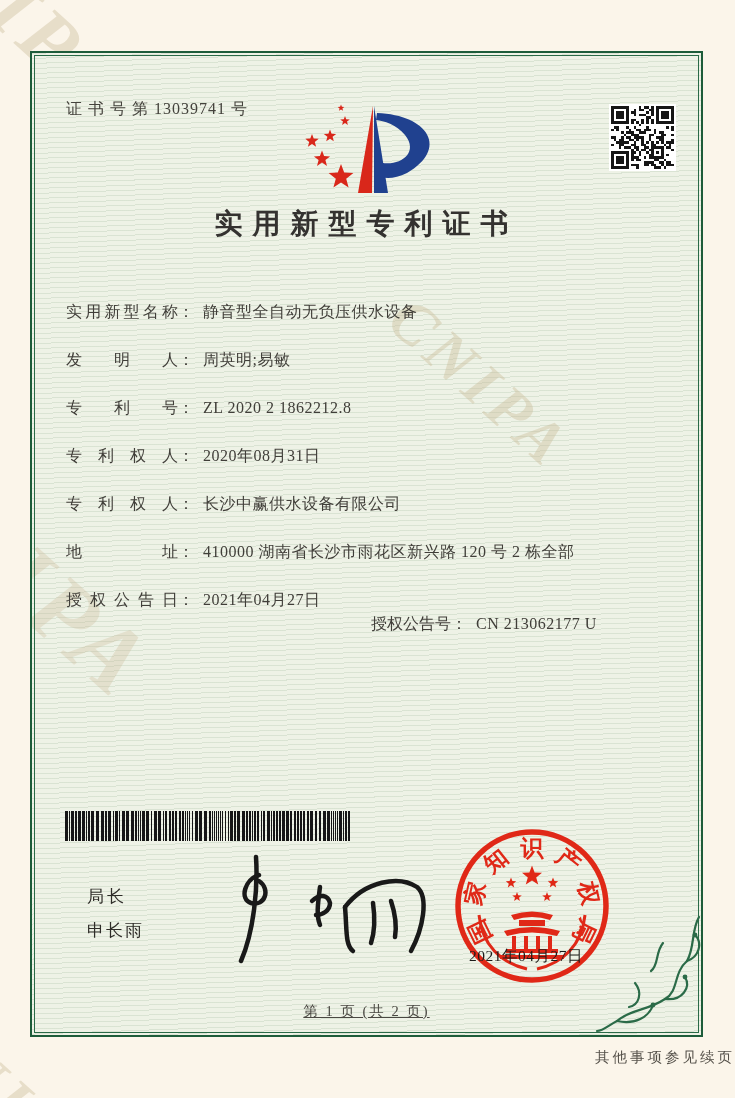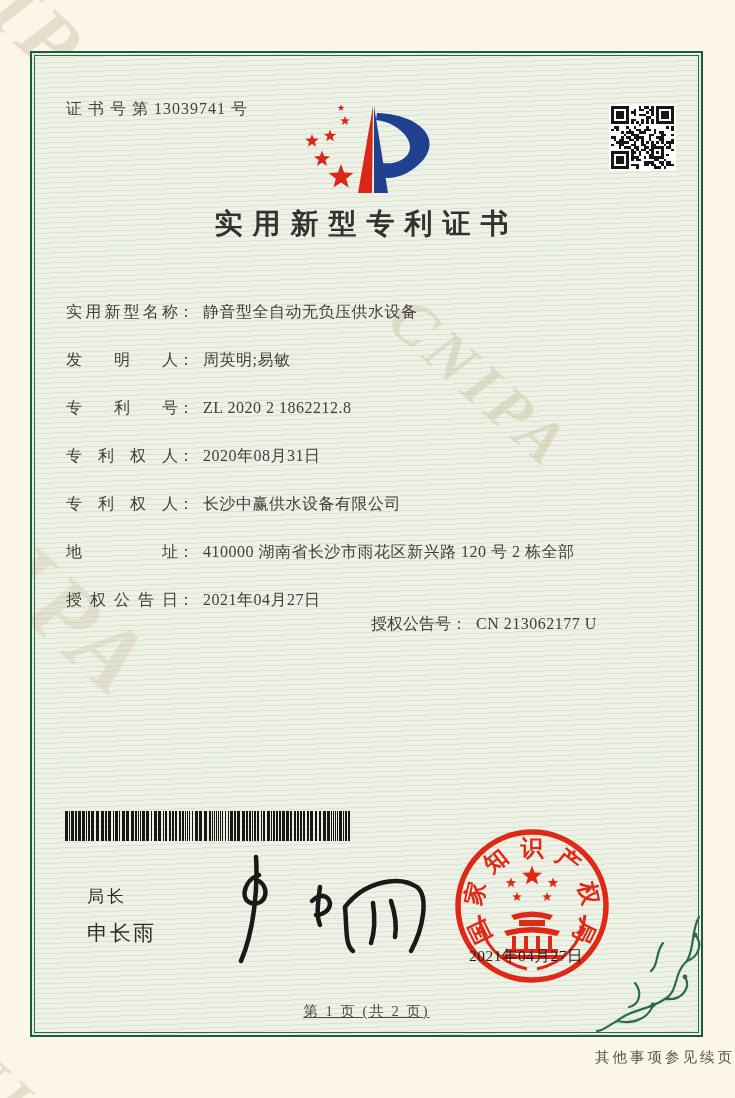--- a/index.html
+++ b/index.html
@@ -50,21 +50,21 @@
   .flabel{display:inline-block;width:112px;text-align:justify;text-align-last:justify;}
   .fvalue{margin-left:9px;letter-spacing:0.5px;}
   .grant-no{position:absolute;left:305px;top:0;margin-top:24px;}
   .paras{left:34px;top:583px;width:613px;font-size:15.8px;line-height:1.66;
     text-align:justify;color:#3d3b36;letter-spacing:0.4px;}
   .paras p{margin:0;text-indent:2em;}
   .barcode{left:33px;top:758px;width:288px;height:30px;}
   .barcode svg{display:block;width:100%;height:100%;}
   .director-title{left:55px;top:832px;font-size:17px;letter-spacing:3px;color:#2e2c28;
     font-family:Liberation Mono, monospace;}
-  .director-name{left:55px;top:866px;font-size:21px;letter-spacing:2px;color:#2e2c28;
+  .director-name{left:55px;top:866px;font-size:17px;letter-spacing:2px;color:#2e2c28;
     font-family:"Liberation Sans","DejaVu Sans",sans-serif;}
   .signature{left:175px;top:792px;width:225px;height:125px;}
   .seal{left:417px;top:770px;width:166px;height:166px;}
   .seal svg{display:block;width:100%;height:100%;font-family:"Liberation Serif","DejaVu Serif",serif;}
   .seal-date{left:437px;top:893px;font-size:15.5px;color:#1d1c1a;letter-spacing:0.5px;z-index:3;}
   .page-info{left:0;top:949px;width:100%;text-align:center;font-size:14.5px;
     letter-spacing:2px;color:#4a4842;text-decoration:underline;}
   .ornament{right:-2px;bottom:-4px;width:108px;height:126px;}
   .footer-note{position:absolute;left:0;top:1048px;width:735px;text-align:right;
     font-size:14.5px;letter-spacing:3px;color:#55514a;z-index:1;}

